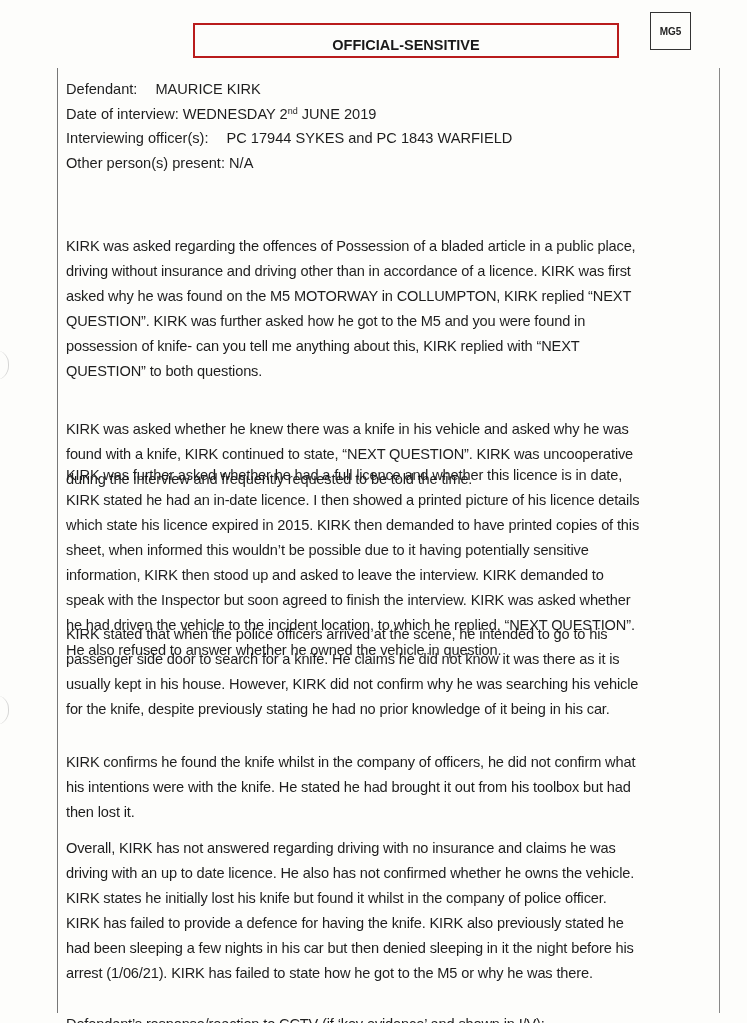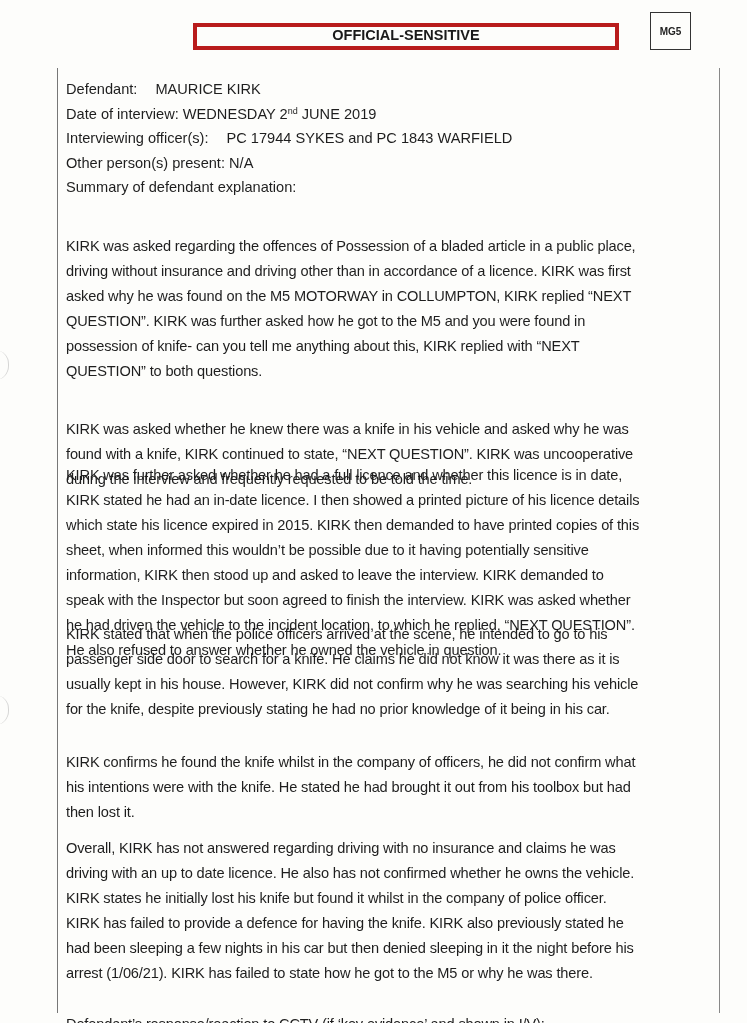--- a/index.html
+++ b/index.html
@@ -28,22 +28,22 @@
       align-items: center;
       justify-content: center;
       box-sizing: border-box;
       color: #222;
     }
     .classification-box {
       position: absolute;
       left: 193px;
       top: 23px;
       width: 426px;
-      height: 27px;
-      border: 4px solid #b91c1c;
+      height: 35px;
+      border: 2px solid #b91c1c;
       box-sizing: border-box;
       font-size: 14.5px;
       font-weight: bold;
       display: flex;
       align-items: flex-end;
       justify-content: center;
       padding-bottom: 3px;
       color: #1a1a1a;
     }
     .left-border {
@@ -115,23 +115,20 @@
     <span>Date of interview:</span>
     <span><span>WEDNESDAY 2</span><sup>nd</sup><span> JUNE 2019</span></span>
   </div>
   <div class="field-row">
     <span>Interviewing officer(s):</span><span class="gap-wide"></span><span>PC 17944 SYKES and PC 1843 WARFIELD</span>
   </div>
   <div class="field-row">
     <span>Other person(s) present:</span>
     <span>N/A</span>
   </div>
-  <div class="field-row">
-    <span>Summary of defendant explanation:</span>
-  </div>
 </div>
 
 <div class="para" style="top:234px;">KIRK was asked regarding the offences of Possession of a bladed article in a public place,
 driving without insurance and driving other than in accordance of a licence. KIRK was first
 asked why he was found on the M5 MOTORWAY in COLLUMPTON, KIRK replied “NEXT
 QUESTION”. KIRK was further asked how he got to the M5 and you were found in
 possession of knife- can you tell me anything about this, KIRK replied with “NEXT
 QUESTION” to both questions.</div>
 <div class="para" style="top:378px;margin-top:39px;">KIRK was asked whether he knew there was a knife in his vehicle and asked why he was
 found with a knife, KIRK continued to state, “NEXT QUESTION”. KIRK was uncooperative

